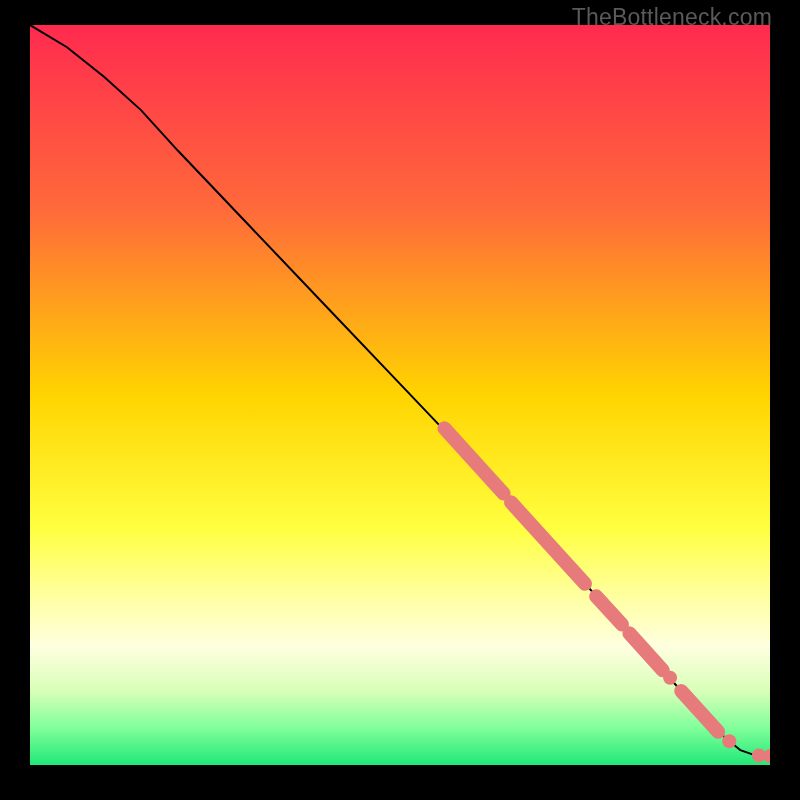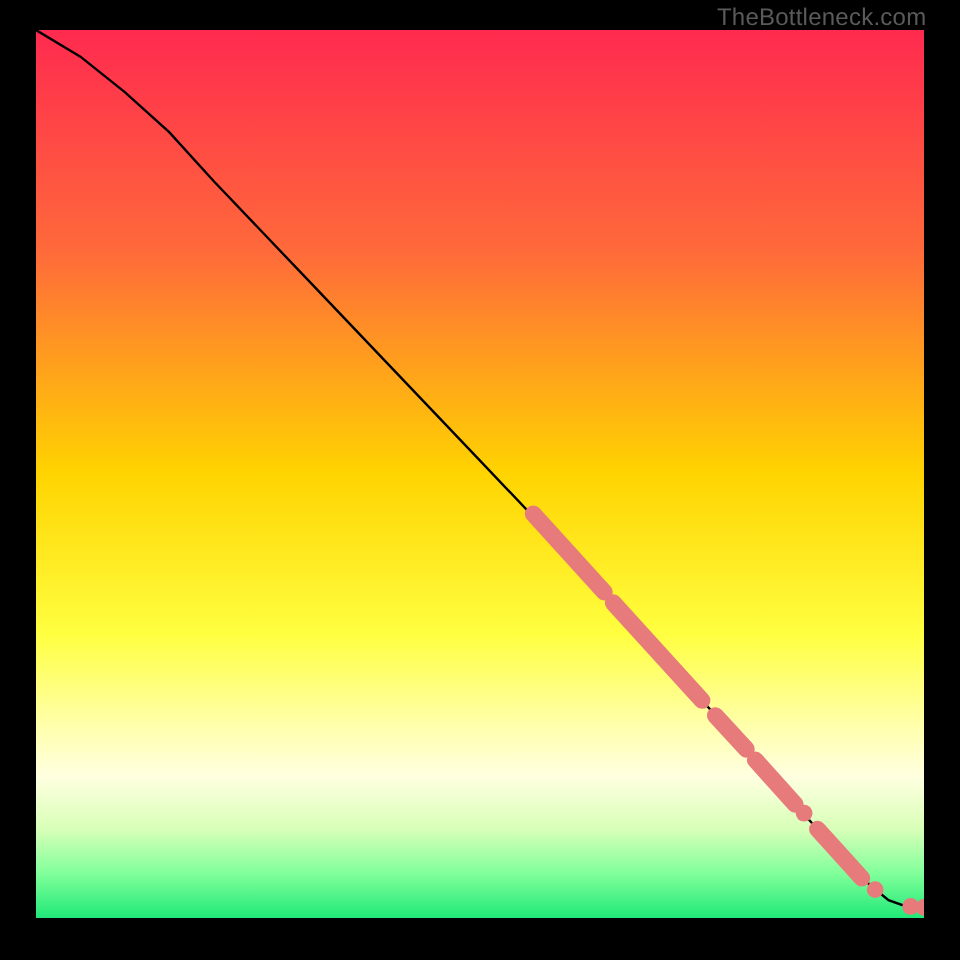--- a/index.html
+++ b/index.html
@@ -9,21 +9,21 @@
     width: 800px;
     height: 800px;
     position: relative;
     font-family: Arial, sans-serif;
   }
   .watermark {
     position: absolute;
     top: 4px;
     right: 28px;
     color: #5a5a5a;
-    font-size: 20px;
+    font-size: 23px;
     font-weight: 400;
     z-index: 10;
     letter-spacing: 0.2px;
   }
   .plot-area {
     position: absolute;
     left: 30px;
     top: 25px;
     width: 740px;
     height: 740px;

